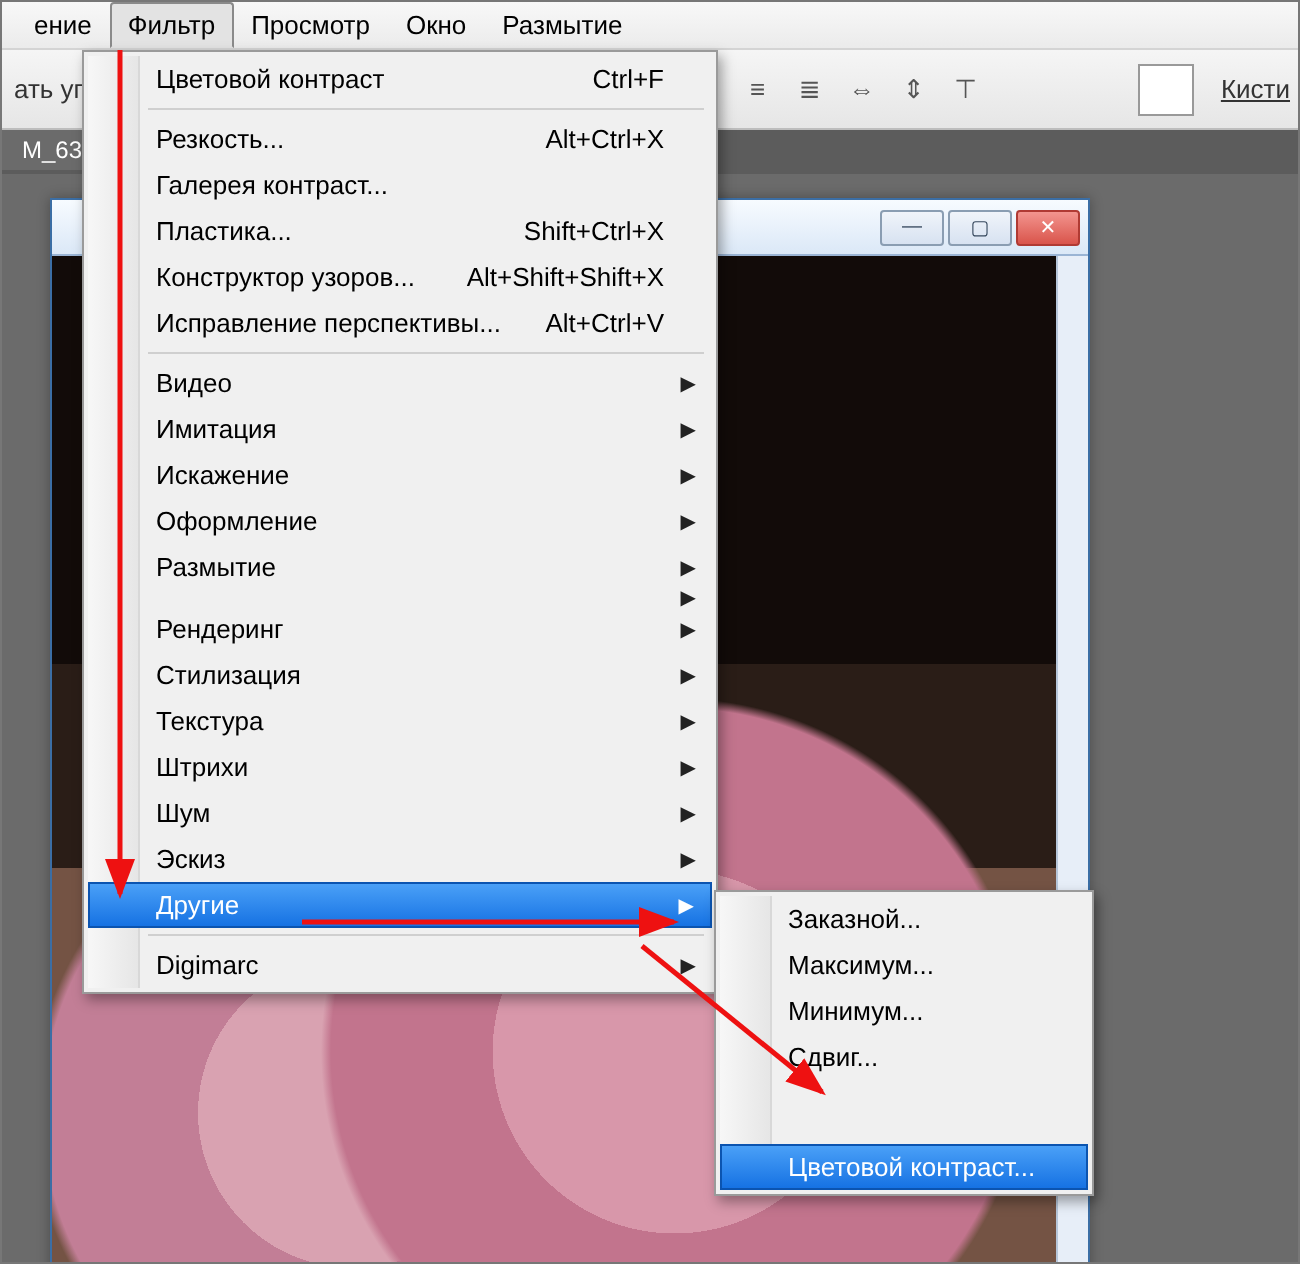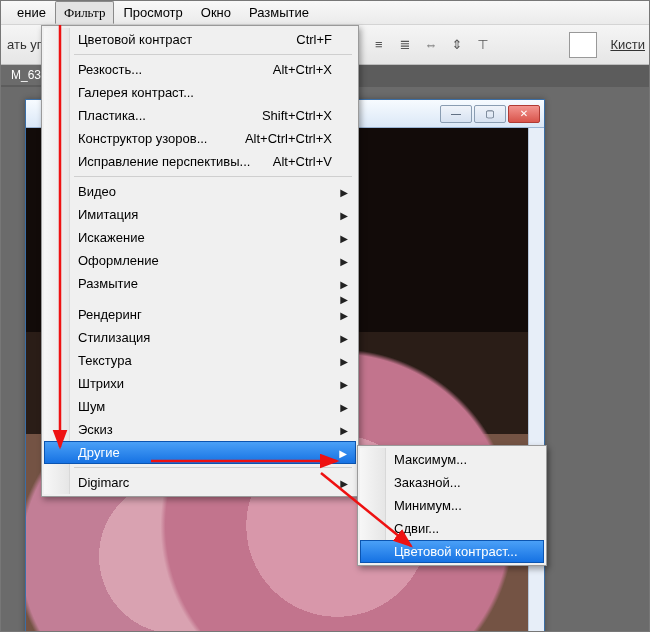--- a/index.html
+++ b/index.html
@@ -29,21 +29,20 @@
     line-height: 18px;
     color: #000;
     white-space: nowrap;
   }
   .menubar .menu-item.pressed {
     background: #e3e3e3;
     border: 1px solid #8a8a8a;
     border-bottom: 1px solid #e3e3e3;
     padding: 2px 8px;
     border-radius: 2px 2px 0 0;
-    font-family: Liberation Serif, serif;
   }
   
   .toolbar {
     height: 40px;
     background: linear-gradient(#f5f5f5,#e6e6e6);
     border-bottom: 1px solid #bdbdbd;
     display: flex;
     align-items: center;
     padding-left: 6px;
     gap: 4px;
@@ -193,21 +192,21 @@
     left: 356px;
     width: 190px;
     background: #f0f0f0;
     border: 1px solid #9a9a9a;
     box-shadow: 2px 3px 6px rgba(0,0,0,.35);
     padding: 2px;
     z-index: 60;
   }
   .submenu .dd-gutter { left: 2px; top: 2px; bottom: 2px; }
   .submenu .dd-item { padding-left: 34px; padding-right: 14px; }
-  .submenu .dd-item.highlight { padding-left: 33px; padding-right: 13px; }
+  .submenu .dd-item.highlight { padding-left: 33px; padding-right: 13px; margin-top: 32px; }
 
   
   svg.annot { position: absolute; top: 0; left: 0; z-index: 100; pointer-events: none; }
 </style>
 </head>
 <body>
 
 <div class="menubar" id="menubar">
     <span class="menu-item">ение</span>
     <span class="menu-item pressed">Фильтр</span>
@@ -258,21 +257,21 @@
     </div>
     <div class="dd-item">
       <span class="label">Галерея контраст...</span>
     </div>
     <div class="dd-item">
       <span class="label">Пластика...</span>
       <span class="shortcut">Shift+Ctrl+X</span>
     </div>
     <div class="dd-item">
       <span class="label">Конструктор узоров...</span>
-      <span class="shortcut">Alt+Ctrl+Ctrl+X</span>
+      <span class="shortcut">Alt+Shift+Shift+X</span>
     </div>
     <div class="dd-item">
       <span class="label">Исправление перспективы...</span>
       <span class="shortcut">Alt+Ctrl+V</span>
     </div>
     <div class="dd-sep"></div>
     <div class="dd-item">
       <span class="label">Видео</span>
       <span class="arrow">▶</span>
     </div>
@@ -326,24 +325,24 @@
     <div class="dd-sep"></div>
     <div class="dd-item">
       <span class="label">Digimarc</span>
       <span class="arrow">▶</span>
     </div>
   </div>
 
 <div class="submenu" id="other-submenu">
   <div class="dd-gutter"></div>
 <div class="dd-item">
+      <span class="label">Заказной...</span>
+    </div>
+    <div class="dd-item">
       <span class="label">Максимум...</span>
-    </div>
-    <div class="dd-item">
-      <span class="label">Заказной...</span>
     </div>
     <div class="dd-item">
       <span class="label">Минимум...</span>
     </div>
     <div class="dd-item">
       <span class="label">Сдвиг...</span>
     </div>
     <div class="dd-item highlight">
       <span class="label">Цветовой контраст...</span>
     </div>

